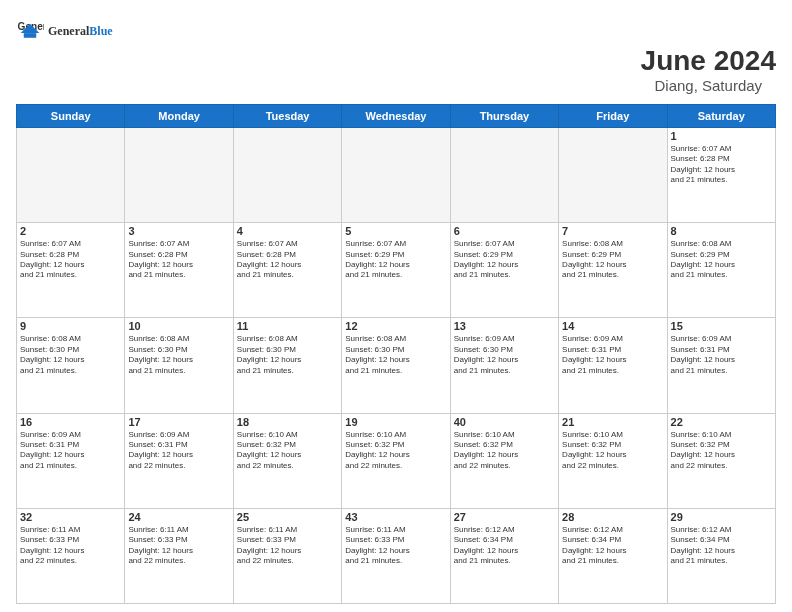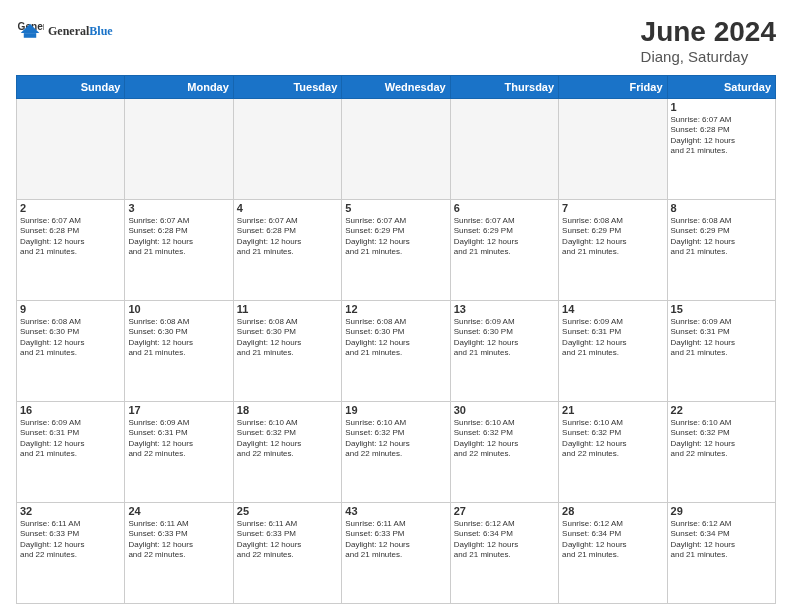--- a/index.html
+++ b/index.html
@@ -35,21 +35,22 @@
       font-family: Liberation Serif, serif;
     }
     .logo-text span {
       color: #1a73c8;
     }
     .logo-icon {
       width: 28px;
       height: 28px;
     }
     .title-block {
-      text-align: left;
+      text-align: center;
+      margin-top: 29px;
     }
     .title-block h1 {
       font-size: 28px;
       font-weight: bold;
       color: #333;
     }
     .title-block h2 {
       font-size: 15px;
       font-weight: normal;
       color: #555;
@@ -60,21 +61,21 @@
       border-collapse: collapse;
       width: 100%;
       table-layout: fixed;
     }
     .calendar th {
       background: #1a73c8;
       color: #fff;
       font-size: 11px;
       font-weight: bold;
       padding: 5px 4px;
-      text-align: right;
+      text-align: center;
       border: 1px solid #1565b0;
     }
     .calendar td {
       vertical-align: top;
       border: 1px solid #ccc;
       padding: 2px 3px;
       font-size: 8.5px;
       color: #333;
       background: #fff;
       height: 78px;
@@ -216,21 +217,21 @@
           </td>
           <td>
             <span class="day-number">18</span>
             <div class="day-info">Sunrise: 6:10 AM<br>Sunset: 6:32 PM<br>Daylight: 12 hours<br>and 22 minutes.</div>
           </td>
           <td>
             <span class="day-number">19</span>
             <div class="day-info">Sunrise: 6:10 AM<br>Sunset: 6:32 PM<br>Daylight: 12 hours<br>and 22 minutes.</div>
           </td>
           <td>
-            <span class="day-number">30</span>
+            <span class="day-number">40</span>
             <div class="day-info">Sunrise: 6:10 AM<br>Sunset: 6:32 PM<br>Daylight: 12 hours<br>and 22 minutes.</div>
           </td>
           <td>
             <span class="day-number">21</span>
             <div class="day-info">Sunrise: 6:10 AM<br>Sunset: 6:32 PM<br>Daylight: 12 hours<br>and 22 minutes.</div>
           </td>
           <td>
             <span class="day-number">22</span>
             <div class="day-info">Sunrise: 6:10 AM<br>Sunset: 6:32 PM<br>Daylight: 12 hours<br>and 22 minutes.</div>
           </td>

